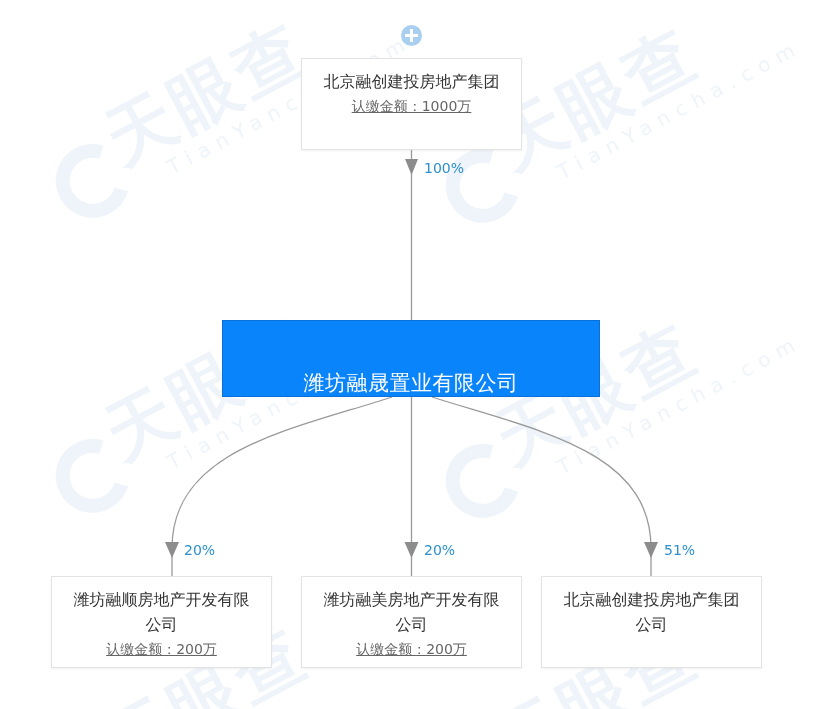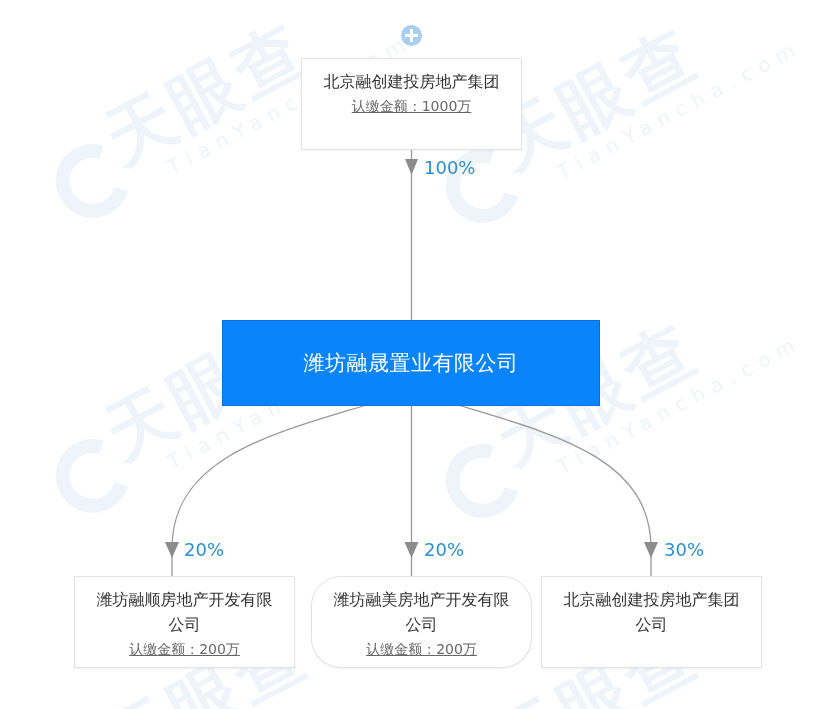--- a/index.html
+++ b/index.html
@@ -75,30 +75,30 @@
       font-size: 14px;
       line-height: 20px;
       color: #666666;
       margin-top: 2px;
       text-decoration: underline;
     }
     .node.root {
       left: 301px; top: 49px; width: 221px; height: 92px; margin-top: 9px;
     }
     .node.child { top: 576px; width: 221px; height: 92px; }
-    .node.child.c0 { left: 74px; }
-    .node.child.c1 { left: 311px; border-radius: 30px; }
+    .node.child.c0 { left: 51px; }
+    .node.child.c1 { left: 301px; }
     .node.child.c2 { left: 541px; }
 
     .node.focus {
-      left: 222px; top: 320px; width: 378px; height: 86px;
+      left: 222px; top: 320px; width: 378px; height: 77px;
       background: #0a84fa;
       border: 1px solid #0870d8;
       color: #ffffff;
-      display: flex; align-items: center; justify-content: center;
+      display: flex; align-items: flex-end; justify-content: center;
       box-shadow: none;
     }
     .node.focus .name {
       color: #ffffff;
       font-size: 21px;
       margin: 0;
       letter-spacing: 0.5px;
     }
     .expand-btn {
       position: absolute;
@@ -110,21 +110,21 @@
     }
     .expand-btn::before, .expand-btn::after {
       content: "";
       position: absolute;
       background: #ffffff;
     }
     .expand-btn::before { left: 4px; top: 9px; width: 13px; height: 3px; }
     .expand-btn::after { left: 9px; top: 4px; width: 3px; height: 13px; }
     .pct {
       position: absolute;
-      font-size: 18px;
+      font-size: 14px;
       color: #2c8fcf;
       line-height: 16px;
     }
   </style>
 </head>
 <body>
 
 <div class="canvas">
 
   <div class="wm" style="left:95px; top:115px;">
@@ -183,21 +183,21 @@
     <div class="amount">认缴金额：1000万</div>
   </div>
   <div class="pct" style="left:424px; top:160px;">100%</div>
 
   <div class="node focus">
     <div class="name">潍坊融晟置业有限公司</div>
   </div>
 
   <div class="pct" style="left:184px; top:542px;">20%</div>
   <div class="pct" style="left:424px; top:542px;">20%</div>
-  <div class="pct" style="left:664px; top:542px;">30%</div>
+  <div class="pct" style="left:664px; top:542px;">51%</div>
 
   <div class="node child c0">
     <div class="name">
       <div>潍坊融顺房地产开发有限</div>
       <div>公司</div>
     </div>
     <div class="amount">认缴金额：200万</div>
   </div>
 
   <div class="node child c1">

